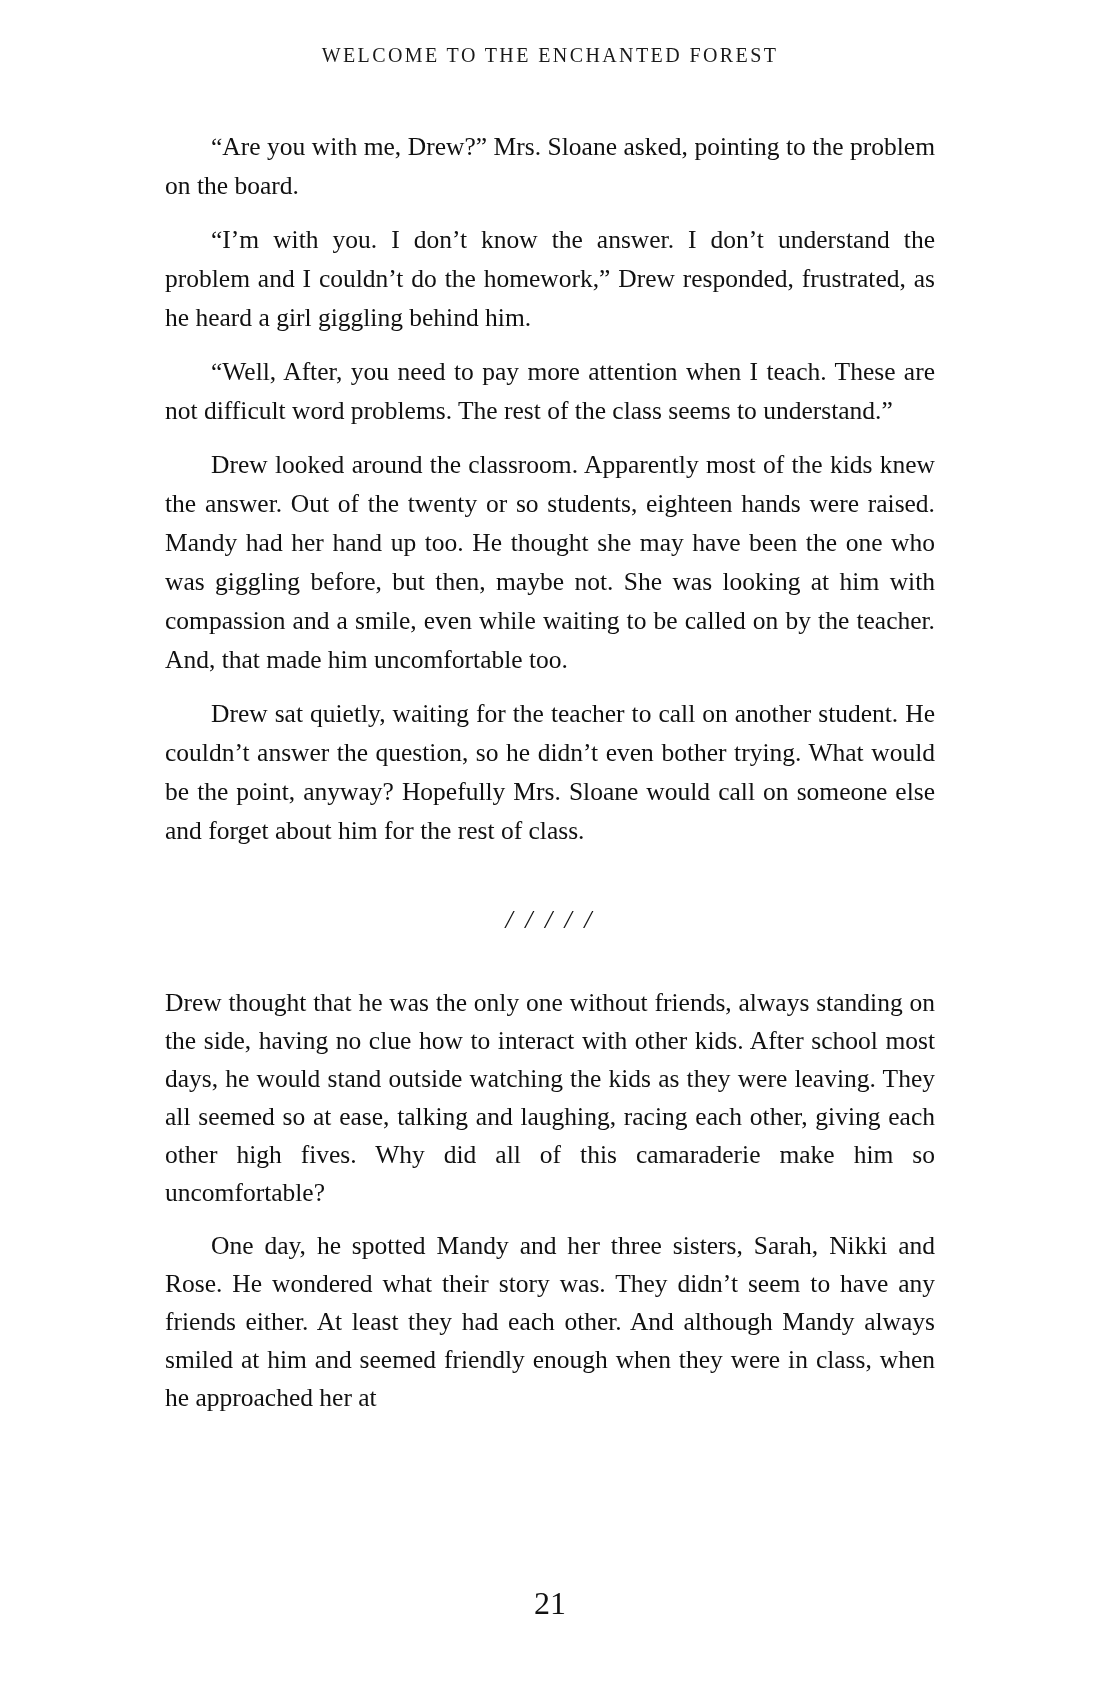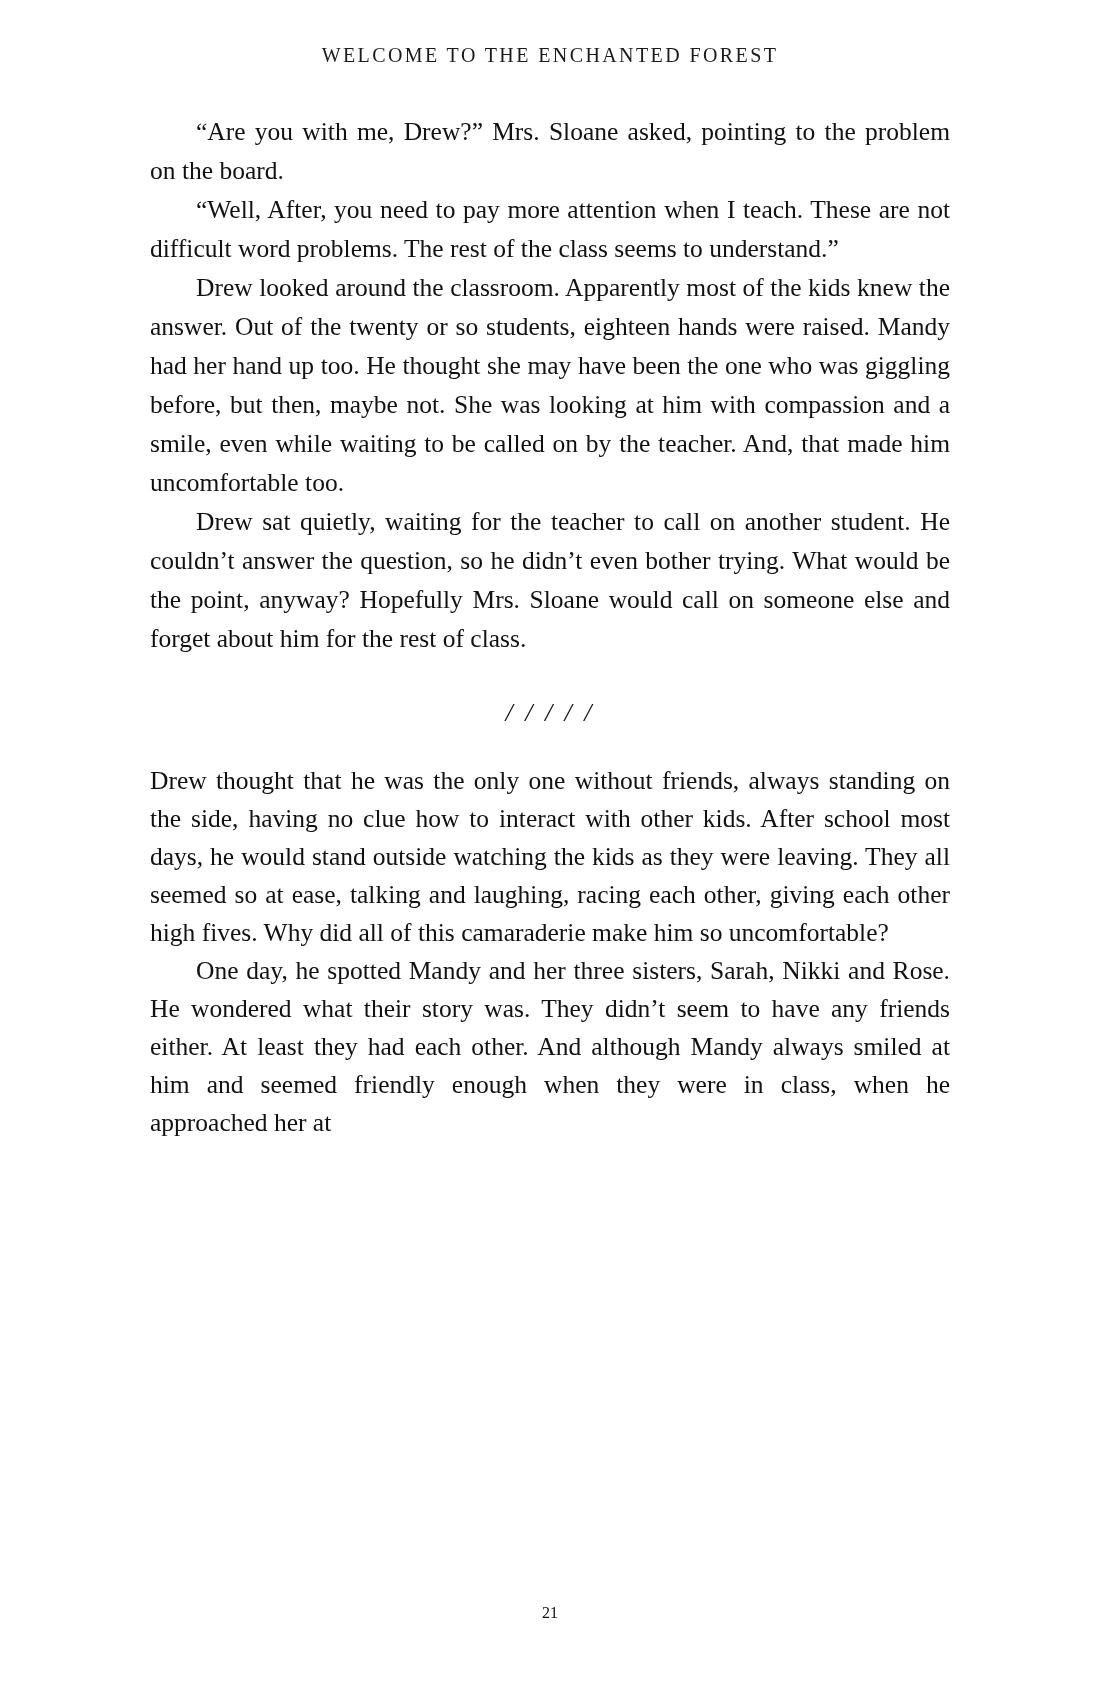--- a/index.html
+++ b/index.html
@@ -35,21 +35,21 @@
     text-transform: uppercase;
     font-family: "Liberation Serif", "DejaVu Serif", serif;
   }
   .body-block {
     position: absolute;
     top: 112px;
     left: 150px;
     width: 800px;
   }
   p.para {
-    margin: 0;
+    margin: 15px;
     font-size: 25.5px;
     line-height: 39px;
     text-align: justify;
     text-justify: inter-word;
     color: #111111;
     hyphens: manual;
   }
   p.indent {
     text-indent: 46px;
   }
@@ -64,35 +64,36 @@
   }
   .section-two p.para {
     line-height: 38px;
   }
   .folio {
     position: absolute;
     bottom: 78px;
     left: 0;
     width: 1100px;
     text-align: center;
-    font-size: 16px;
+    font-size: 32px;
     color: #111111;
   }
 </style>
 </head>
 <body>
 
 <div class="page">
 
   <div class="running-head">Welcome to the Enchanted Forest</div>
 
   <div class="body-block">
 
     <div class="section-one">
       <p class="para indent">“Are you with me, Drew?” Mrs. Sloane asked, pointing to the problem on the board.</p>
+      <p class="para indent">“I’m with you. I don’t know the answer. I don’t under­stand the problem and I couldn’t do the homework,” Drew responded, frustrated, as he heard a girl giggling behind him.</p>
       <p class="para indent">“Well, After, you need to pay more attention when I teach. These are not difficult word problems. The rest of the class seems to understand.”</p>
       <p class="para indent">Drew looked around the classroom. Apparently most of the kids knew the answer. Out of the twenty or so students, eighteen hands were raised. Mandy had her hand up too. He thought she may have been the one who was giggling before, but then, maybe not. She was looking at him with compassion and a smile, even while waiting to be called on by the teacher. And, that made him uncomfortable too.</p>
       <p class="para indent">Drew sat quietly, waiting for the teacher to call on another student. He couldn’t answer the question, so he didn’t even bother trying. What would be the point, anyway? Hopefully Mrs. Sloane would call on someone else and forget about him for the rest of class.</p>
     </div>
 
     <div class="scene-break">/ / / / /</div>
 
     <div class="section-two">
       <p class="para">Drew thought that he was the only one without friends, always standing on the side, having no clue how to interact with other kids. After school most days, he would stand outside watching the kids as they were leaving. They all seemed so at ease, talking and laughing, racing each other, giving each other high fives. Why did all of this camaraderie make him so uncomfortable?</p>
       <p class="para indent">One day, he spotted Mandy and her three sisters, Sarah, Nikki and Rose. He wondered what their story was. They didn’t seem to have any friends either. At least they had each other. And although Mandy always smiled at him and seemed friendly enough when they were in class, when he approached her at</p>

